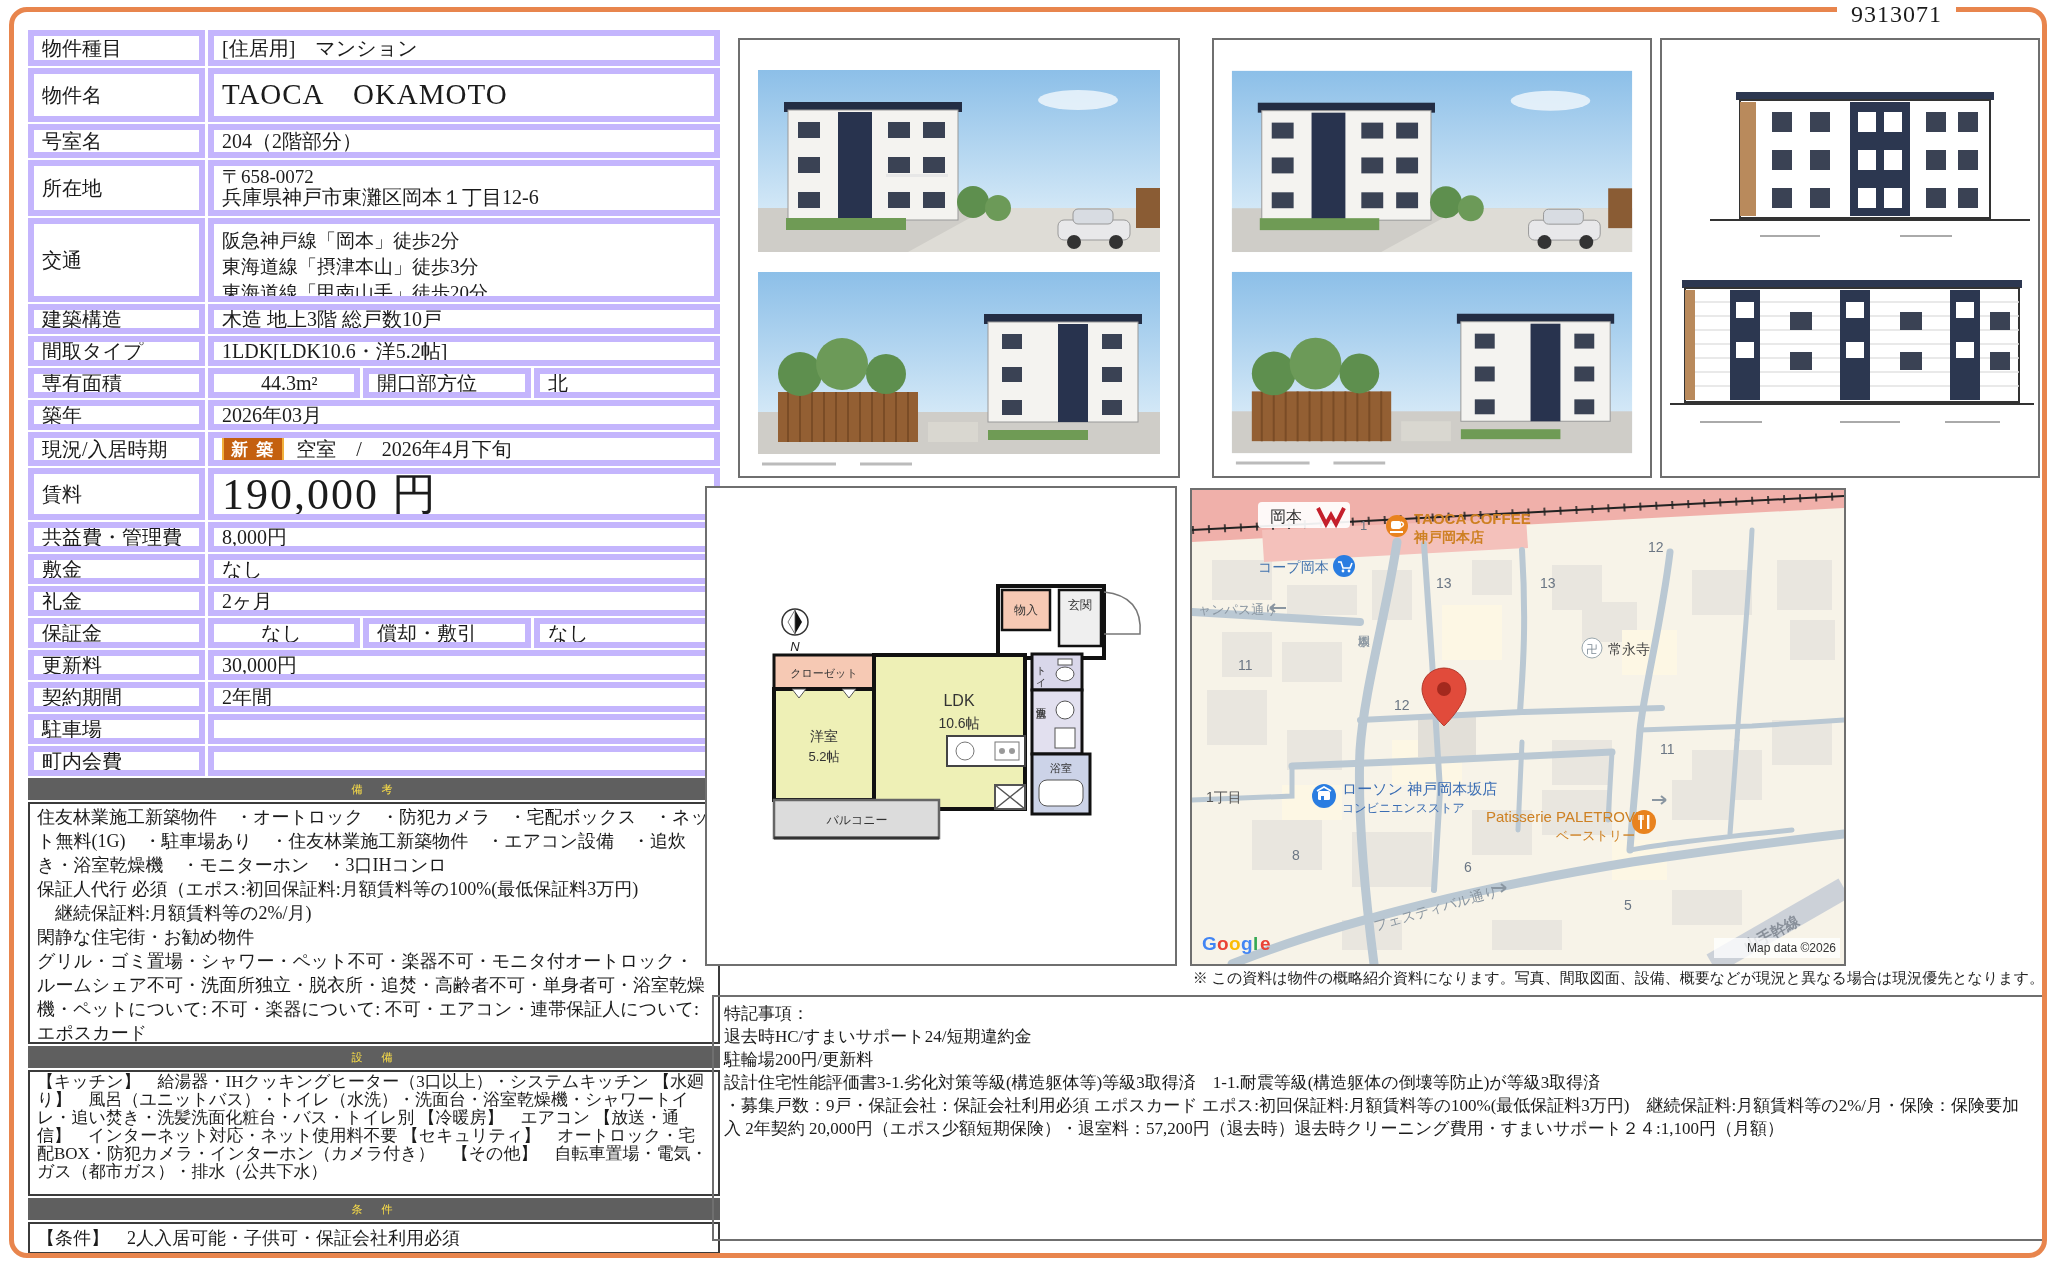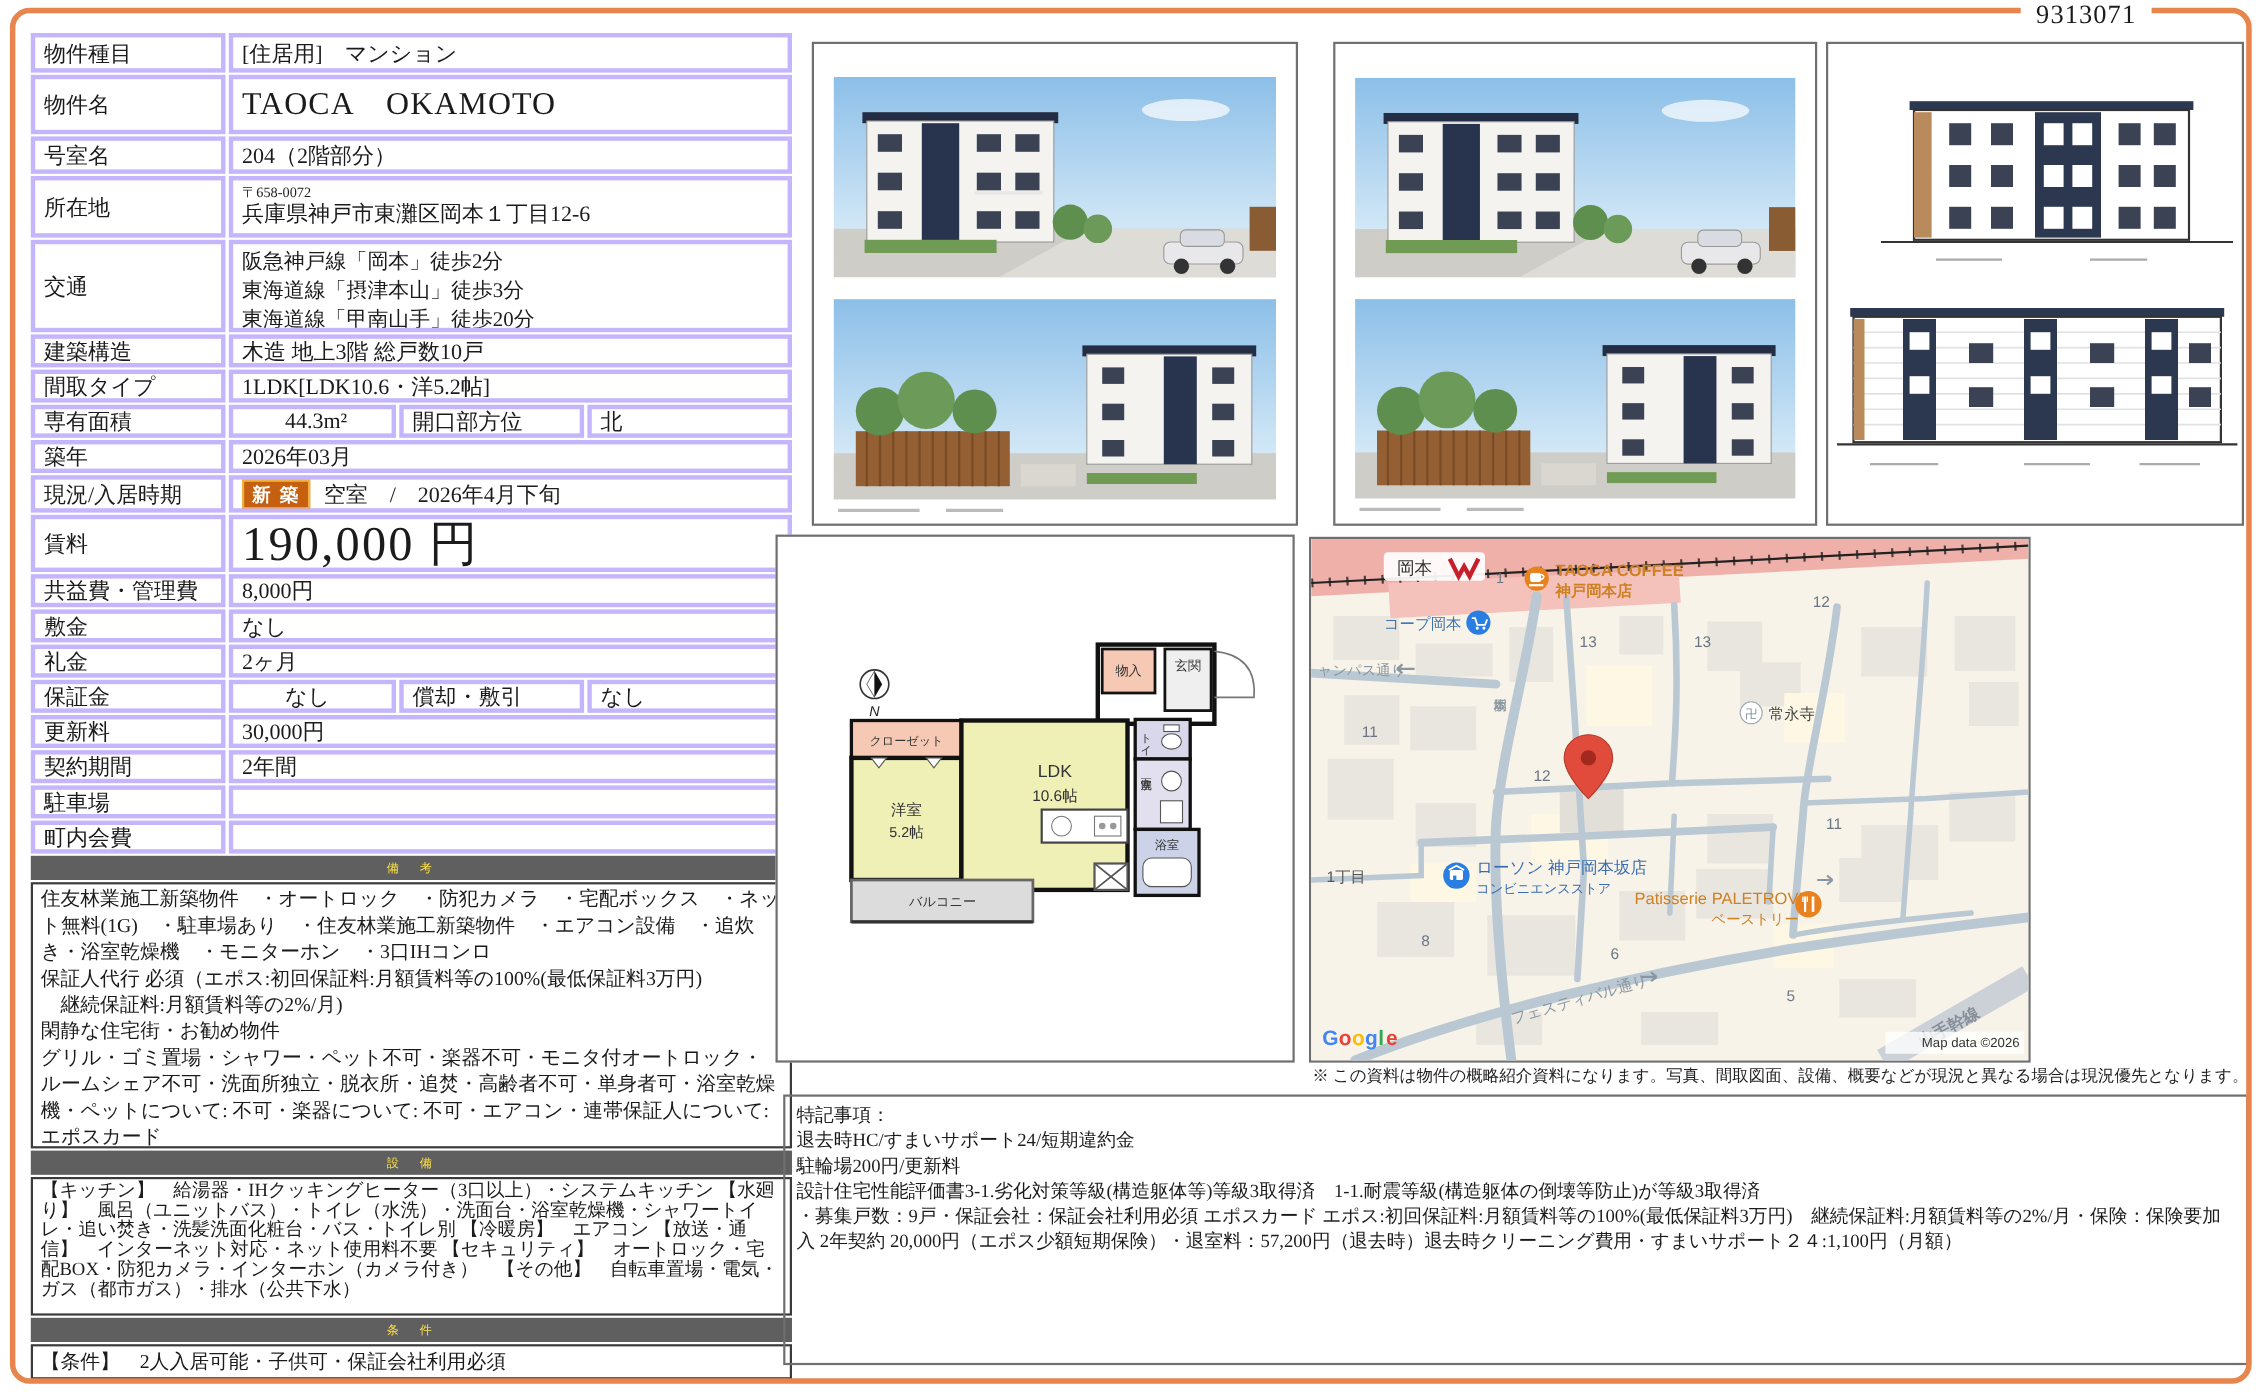--- a/index.html
+++ b/index.html
@@ -5,30 +5,30 @@
   html,body{margin:0;padding:0;background:#fff;}
   .page{position:relative;width:2056px;height:1265px;background:#fff;overflow:hidden;
         font-family:"Liberation Serif","DejaVu Serif",serif;color:#1b1b1b;}
   .frame{position:absolute;left:9px;top:7px;right:9px;bottom:7px;border:5px solid #e8854d;
          border-radius:18px;pointer-events:none;z-index:5;}
   .docnum{position:absolute;right:100px;top:1px;z-index:6;background:#fff;padding:0 14px;
           font-size:24px;letter-spacing:1px;}
   
   .ptable{position:absolute;left:28px;top:30px;width:692px;}
   .trow{display:flex;gap:3px;margin-bottom:2px;}
-  .tcell{border:4px solid #c4b5fd;background:#fff;display:flex;align-items:center;
+  .tcell{border:6px solid #c4b5fd;background:#fff;display:flex;align-items:center;
          padding:0 8px;box-sizing:border-box;overflow:hidden;}
   .tlabel{width:177px;flex:none;font-size:20px;}
   .tval{flex:1;font-size:20px;}
   .tvals{width:152px;flex:none;font-size:20px;padding-left:47px;}
   .tlabel2{width:168px;flex:none;font-size:20px;}
   .big-name{font-size:29px;letter-spacing:1px;}
   .rent-big{font-size:44px;letter-spacing:2px;}
   .addr-cell{display:block;padding-top:3px;}
-  .addr-postal{font-size:13px;line-height:15px;}
+  .addr-postal{font-size:19px;line-height:15px;}
   .addr-main{font-size:20px;line-height:26px;}
   .access-cell{display:block;padding-top:4px;}
   .access-line{font-size:19px;line-height:26px;}
   .badge{background:#c4600f;color:#ffffff;border:2px solid #f2b13c;padding:0px 7px;
          font-size:17px;font-weight:bold;margin-right:12px;letter-spacing:2px;flex:none;}
   .secbar{height:22px;background:#5f5f5f;color:#fde047;display:flex;align-items:center;
           justify-content:center;font-size:11px;letter-spacing:4px;margin-bottom:2px;}
   .secblock{border:2px solid #3b3b3b;padding:1px 7px;white-space:pre-wrap;
             box-sizing:border-box;overflow:hidden;margin-bottom:2px;}
   .remarks-block{font-size:18px;line-height:24px;height:242px;}

